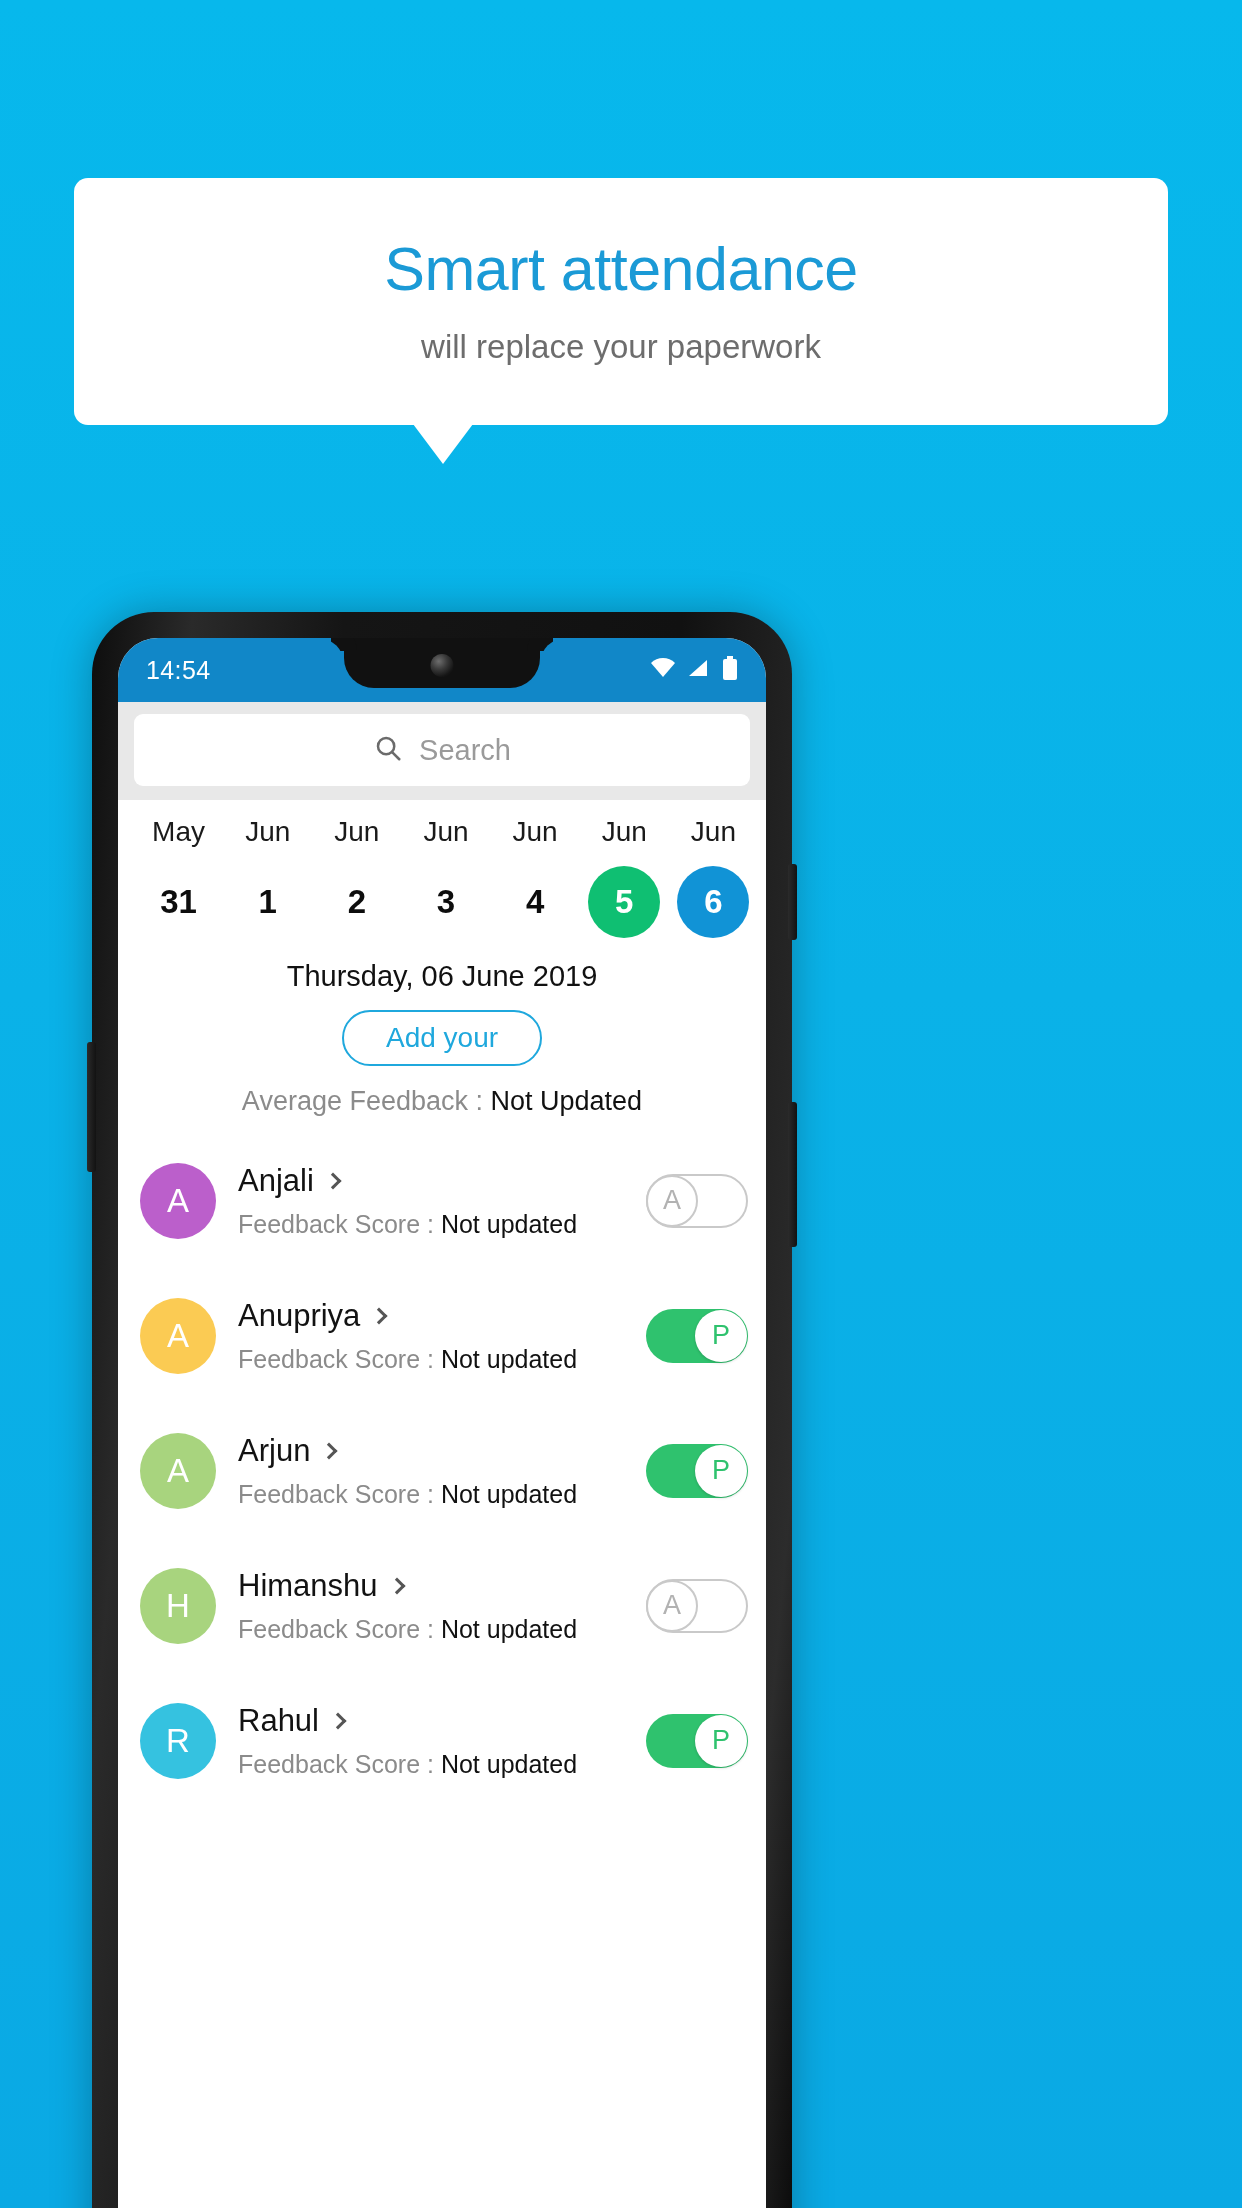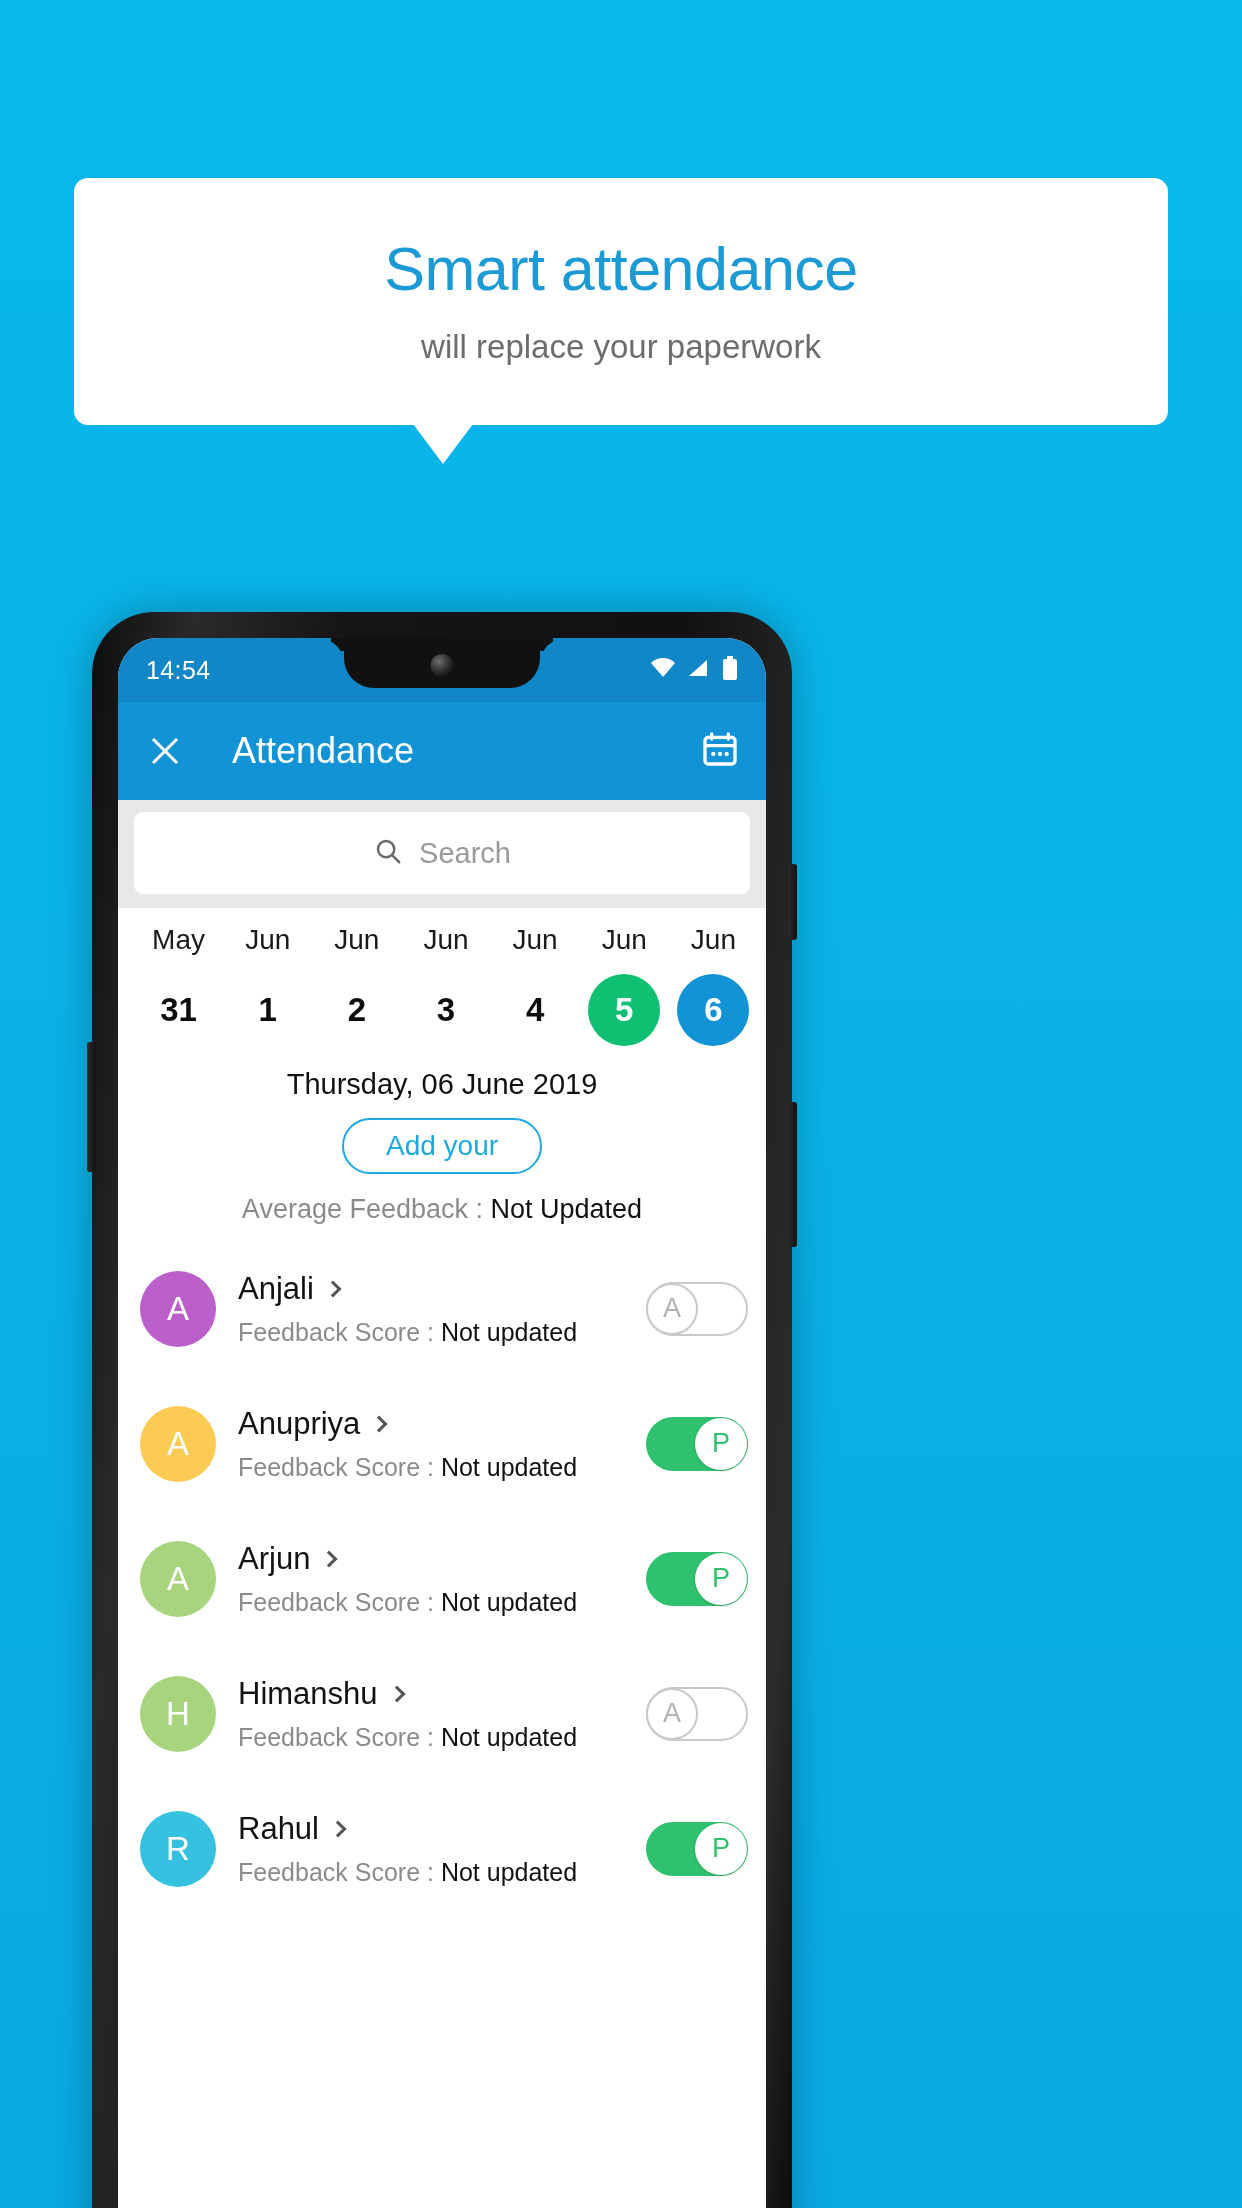--- a/index.html
+++ b/index.html
@@ -167,21 +167,21 @@
   }
   .icon-x::before { transform: translate(-50%,-50%) rotate(45deg); }
   .icon-x::after  { transform: translate(-50%,-50%) rotate(-45deg); }
 
   
   .search-wrap {
     background: #e8e8e8;
     padding: 12px 16px 14px 16px;
   }
   .search-box {
-    height: 82px;
+    height: 72px;
     background: #ffffff;
     border-radius: 9px;
     display: flex;
     align-items: center;
     justify-content: center;
     gap: 16px;
   }
   .search-text { font-size: 29px; color: #9a9a9a; }
 
   
@@ -325,35 +325,20 @@
               <rect x="5" y="0" width="6" height="3" fill="#ffffff"></rect>
               <rect x="1" y="3" width="14" height="21" rx="2" fill="#ffffff"></rect>
             </svg>
         </span>
       </div>
       <div class="notch">
         <div class="camera"></div>
       </div>
     </div>
 
-    <div class="appbar">
-      <div class="icon-x"></div>
-      <div class="appbar-title">Attendance</div>
-      <span>
-        <svg width="40" height="40" viewBox="0 0 24 24">
-          <rect x="3" y="5" width="18" height="16" rx="2" fill="none" stroke="#ffffff" stroke-width="2"></rect>
-          <line x1="3" y1="10" x2="21" y2="10" stroke="#ffffff" stroke-width="2"></line>
-          <line x1="7" y1="3" x2="7" y2="6" stroke="#ffffff" stroke-width="2" stroke-linecap="round"></line>
-          <line x1="17" y1="3" x2="17" y2="6" stroke="#ffffff" stroke-width="2" stroke-linecap="round"></line>
-          <circle cx="8" cy="15" r="1.3" fill="#ffffff"></circle>
-          <circle cx="12" cy="15" r="1.3" fill="#ffffff"></circle>
-          <circle cx="16" cy="15" r="1.3" fill="#ffffff"></circle>
-        </svg>
-      </span>
-    </div>
 
     <div class="search-wrap">
       <div class="search-box">
         <span>
           <svg width="30" height="30" viewBox="0 0 24 24">
             <circle cx="10.5" cy="10.5" r="6.5" fill="none" stroke="#6b6b6b" stroke-width="2"></circle>
             <line x1="15.5" y1="15.5" x2="21" y2="21" stroke="#6b6b6b" stroke-width="2" stroke-linecap="round"></line>
           </svg>
         </span>
         <span class="search-text">Search</span>

